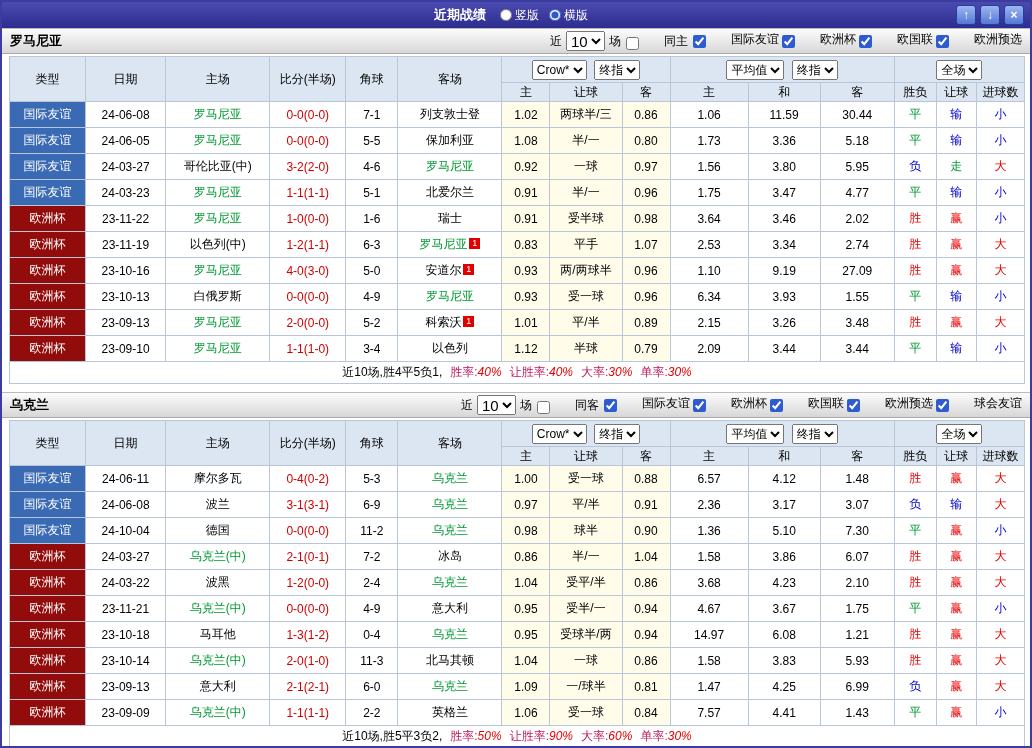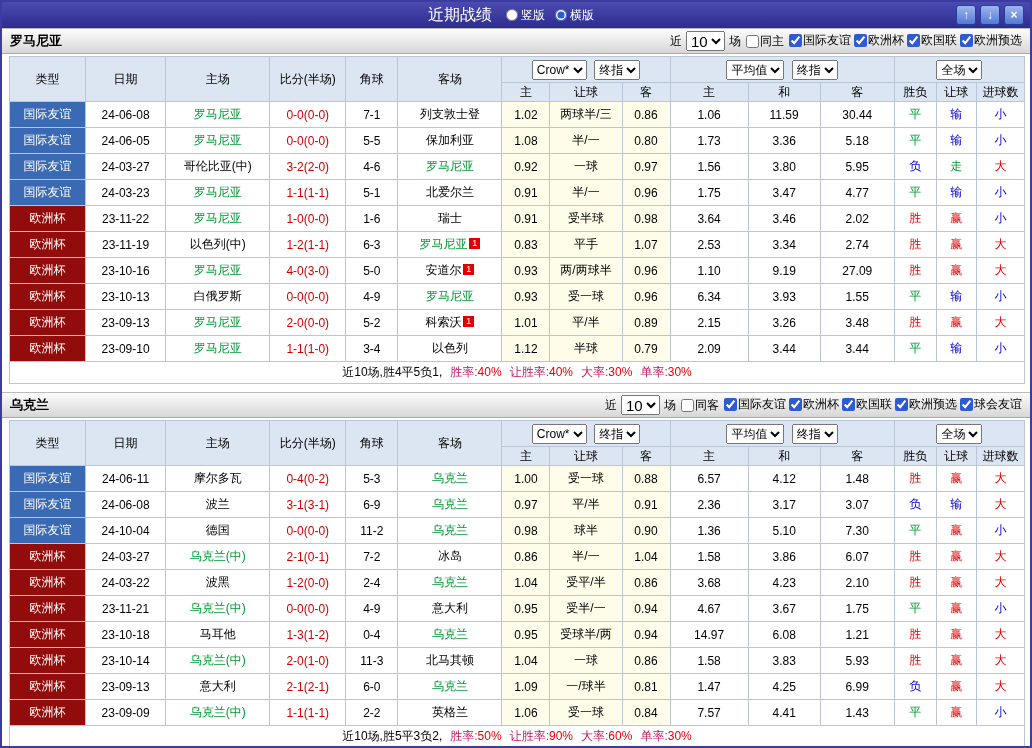--- a/index.html
+++ b/index.html
@@ -10,39 +10,39 @@
     font-size:12px; color:#000; background:#fff;
   }
   .window {
     width:1032px; height:748px; border:2px solid #3c3c9e; background:#fff; overflow:hidden;
   }
   
   .titlebar {
     height:26px; background:linear-gradient(#4a4ab0,#2d2d90);
     display:flex; align-items:center; justify-content:center; position:relative; color:#fff;
   }
-  .titlebar .title { font-weight:normal; font-size:16px; margin-right:14px; }
+  .titlebar .title { font-weight:bold; font-size:13px; margin-right:14px; }
   .titlebar label { display:inline-flex; align-items:center; margin-right:10px; cursor:default; }
   .titlebar input[type=radio] { accent-color:#2f5bd0; margin:0 3px 0 0; width:12px; height:12px; }
   .tb-buttons { position:absolute; right:6px; top:3px; display:flex; gap:4px; }
   .tb-btn {
     width:20px; height:20px; border:1px solid #24409a; border-radius:3px;
     background:linear-gradient(#9cb6ef,#5577d6); color:#fff; font-size:12px; line-height:17px;
     text-align:center; padding:0; cursor:pointer; font-weight:bold;
   }
   
   .section-header {
     height:26px; background:linear-gradient(#fcfcfc,#d7d7d7);
     border-top:1px solid #bbb; border-bottom:1px solid #aaa;
     display:flex; align-items:center; padding:0 8px;
   }
   .team-name { font-weight:bold; font-size:13px; }
   .filters { margin-left:auto; display:flex; align-items:center; gap:2px; }
   .filters select { height:20px; font-size:15px; margin:0 2px; }
-  .cb { display:inline-flex; align-items:center; }
+  .cb { display:inline-flex; align-items:flex-end;gap:24px; }
   .cb input { accent-color:#2f5bd0; width:13px; height:13px; margin:0 1px 0 3px; }
   
   .tbl-wrap { padding:2px 7px 0 7px; }
   table { border-collapse:collapse; table-layout:fixed; width:1016px; }
   th, td {
     border:1px solid #b9c6d8; text-align:center; padding:0 2px;
     overflow:hidden; white-space:nowrap;
   }
   thead th { background:#dce6f2; font-weight:normal; }
   tr.h1 th { height:26px; }
@@ -54,21 +54,21 @@
   td.type.friendly { background:#3b6ab5; }
   td.type.euro { background:#920c0c; }
   td.score { color:#d00000; }
   .focus { color:#009933; }
   .badge {
     display:inline-block; background:#e00000; color:#fff; font-size:9px;
     width:11px; line-height:11px; text-align:center; margin-left:2px; vertical-align:2px;
   }
   tfoot td { height:22px; background:#fff; }
   .stat-label { color:#be185d; margin-left:8px; }
-  .stat-value { color:#e60000; }
+  .stat-value { color:#e60000;font-style:italic; }
   .gap { height:8px; background:#fff; }
 </style>
 </head>
 <body>
 
 <div class="window">
 
   <div class="titlebar">
     <span class="title">近期战绩</span>
     <label>

